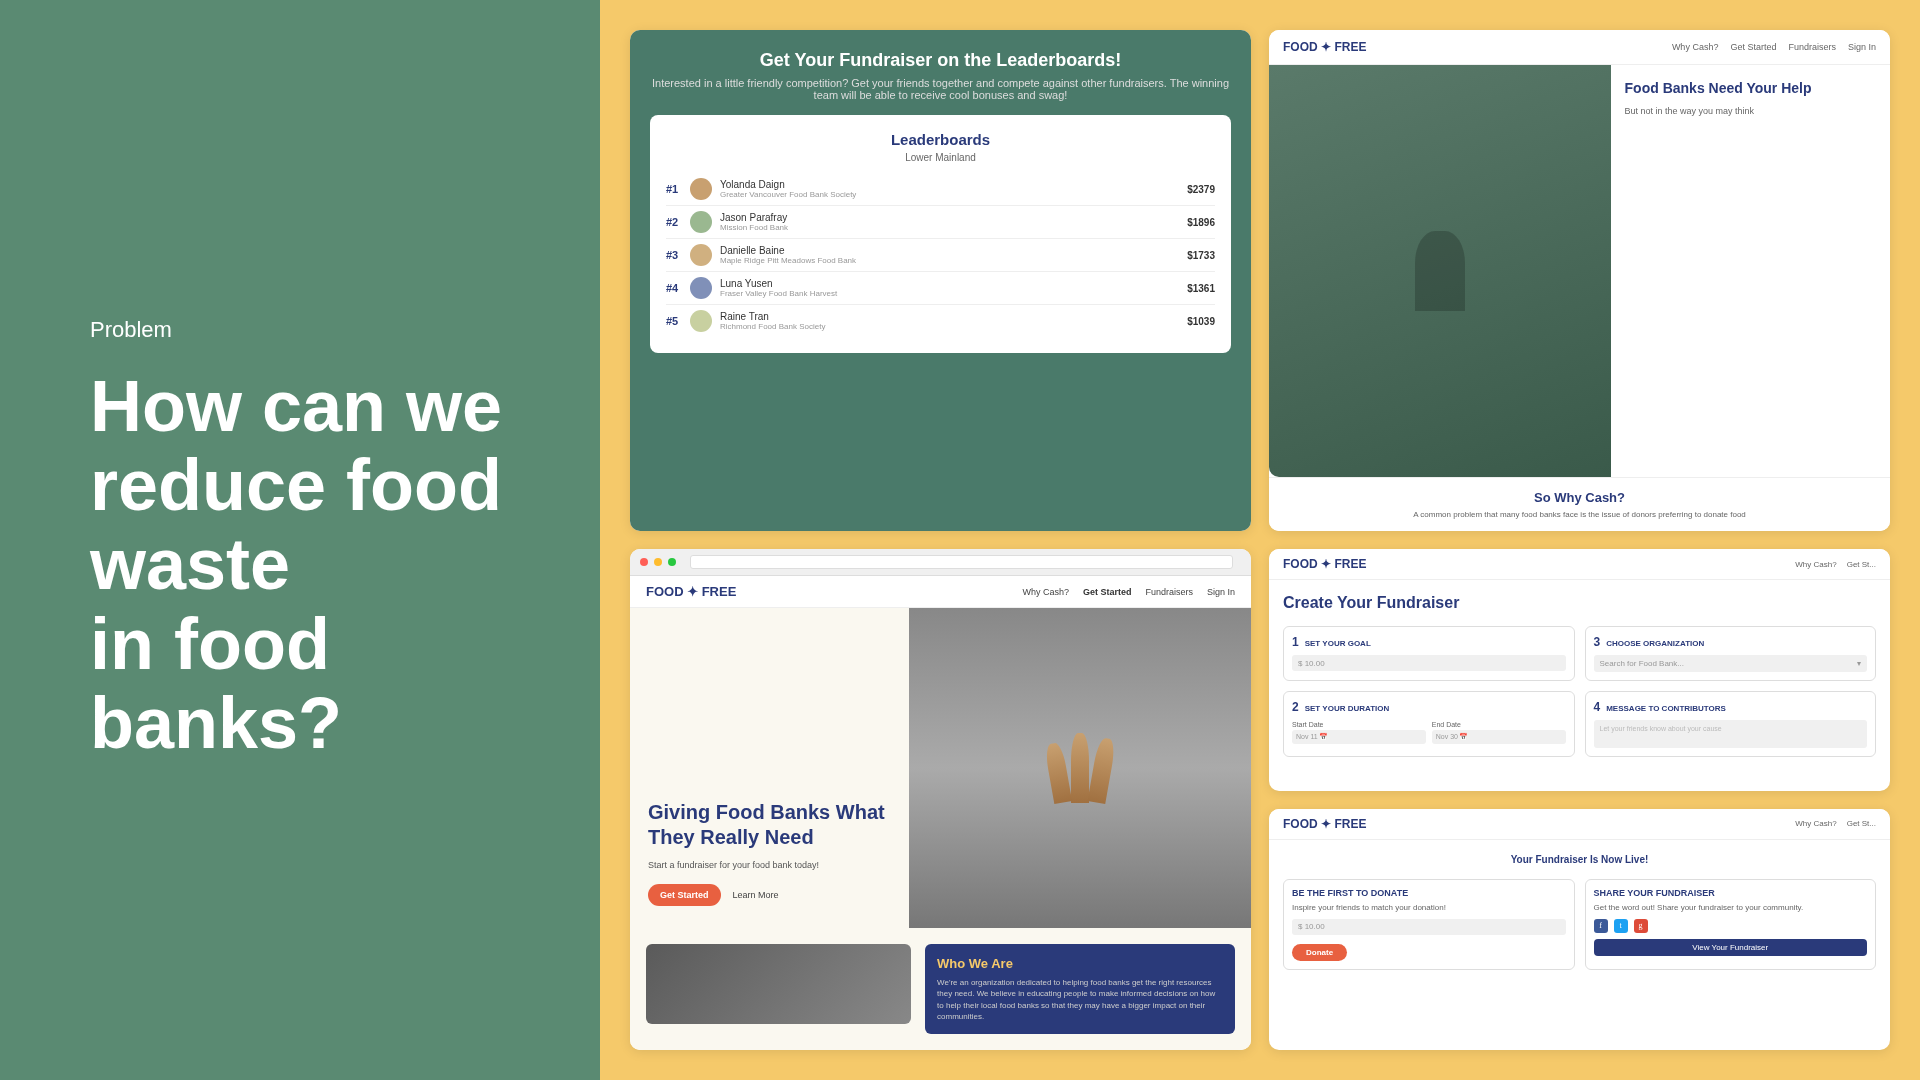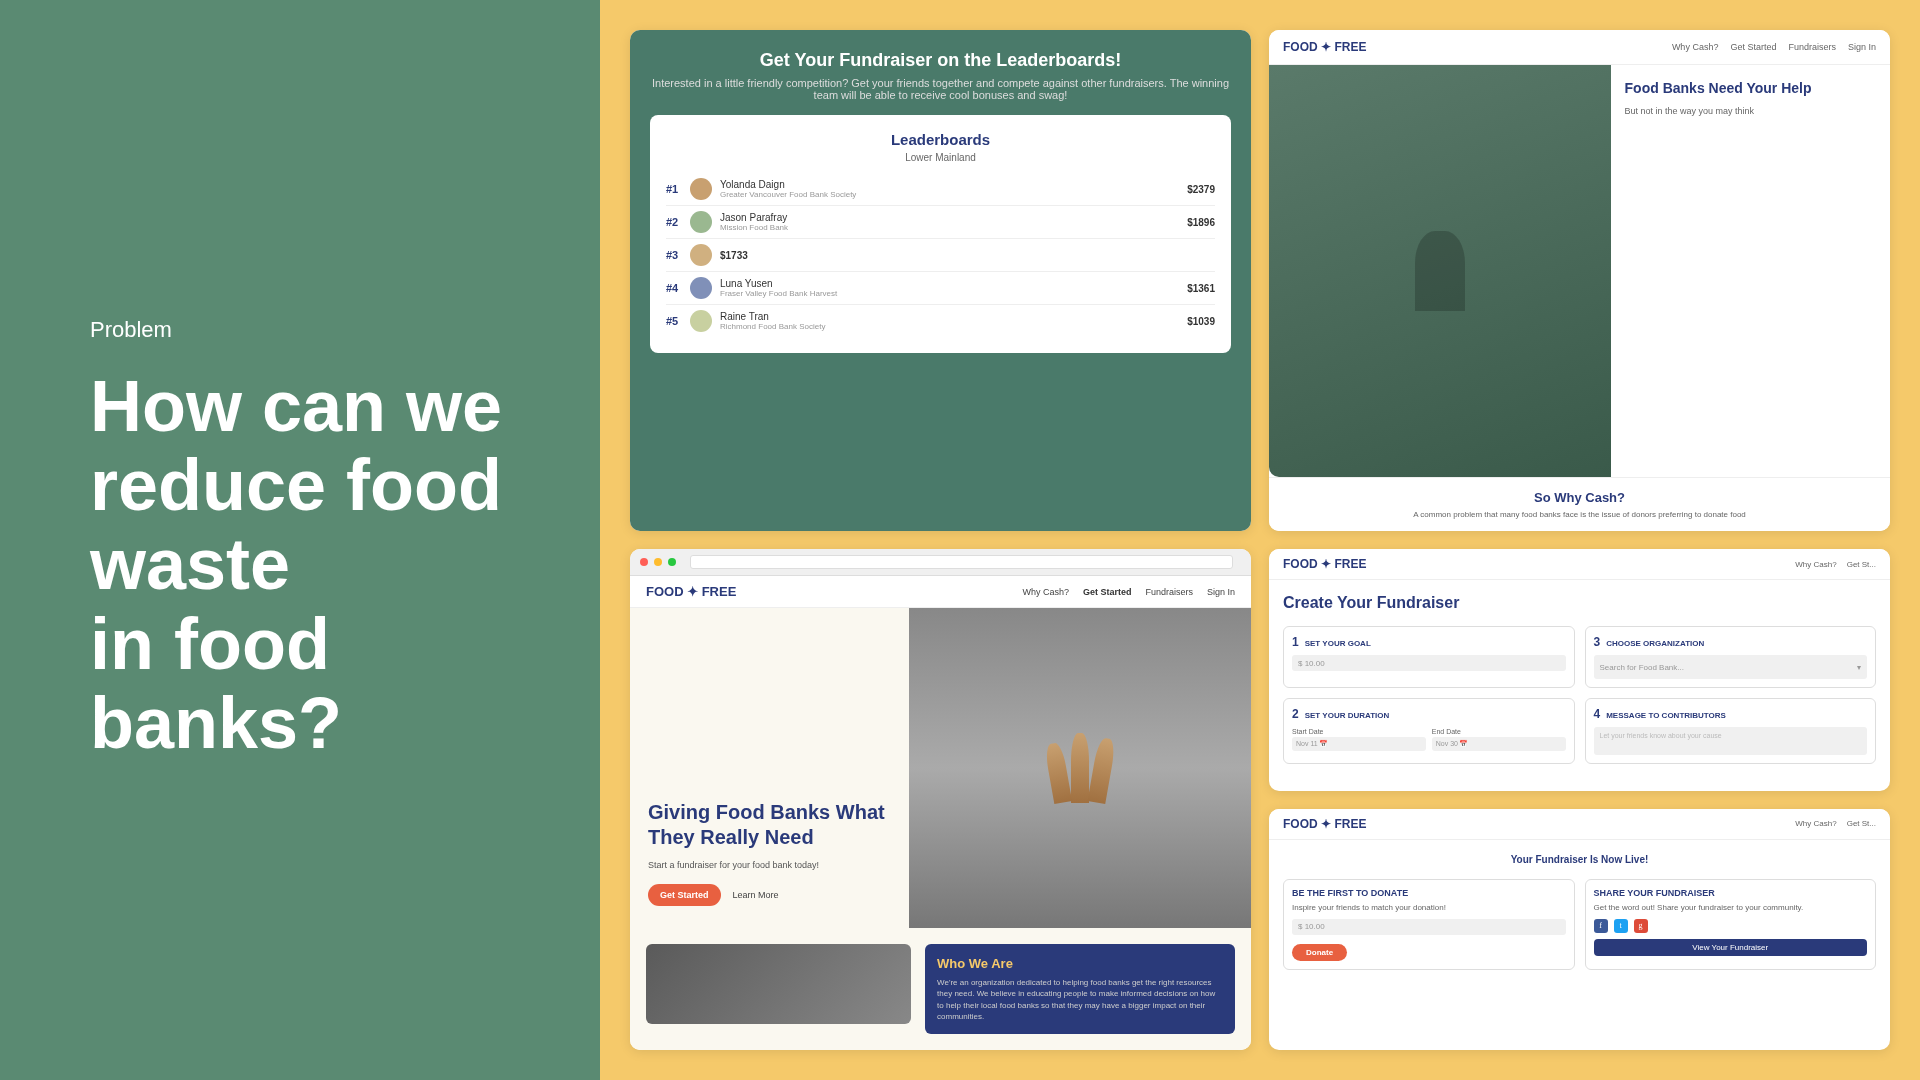--- a/index.html
+++ b/index.html
@@ -437,21 +437,21 @@
       font-size: 8px;
       color: #999;
       font-family: Arial, sans-serif;
       display: flex;
       align-items: center;
       padding: 0 6px;
     }
     .cf-step-select {
       background: #f0f0f0;
       border-radius: 3px;
-      height: 24px;
+      height: 17px;
       font-size: 8px;
       color: #999;
       font-family: Arial, sans-serif;
       display: flex;
       align-items: center;
       padding: 0 6px;
       justify-content: space-between;
     }
     .cf-step-textarea {
       background: #f0f0f0;
@@ -662,20 +662,24 @@
           <div class="lb-avatar" style="background:#9ab890;"></div>
           <div class="lb-name">
               <div>Jason Parafray</div>
               <div style="font-size:8px;color:#999;">Mission Food Bank</div>
             </div>
           <div class="lb-amount">$1896</div>
         </div>
         <div class="lb-row">
           <span class="lb-rank">#3</span>
           <div class="lb-avatar" style="background:#d0b080;"></div>
+          <div class="lb-name">
+              <div>Danielle Baine</div>
+              <div style="font-size:8px;color:#999;">Maple Ridge Pitt Meadows Food Bank</div>
+            </div>
           <div class="lb-amount">$1733</div>
         </div>
         <div class="lb-row">
           <span class="lb-rank">#4</span>
           <div class="lb-avatar" style="background:#8090b8;"></div>
           <div class="lb-name">
               <div>Luna Yusen</div>
               <div style="font-size:8px;color:#999;">Fraser Valley Food Bank Harvest</div>
             </div>
           <div class="lb-amount">$1361</div>

